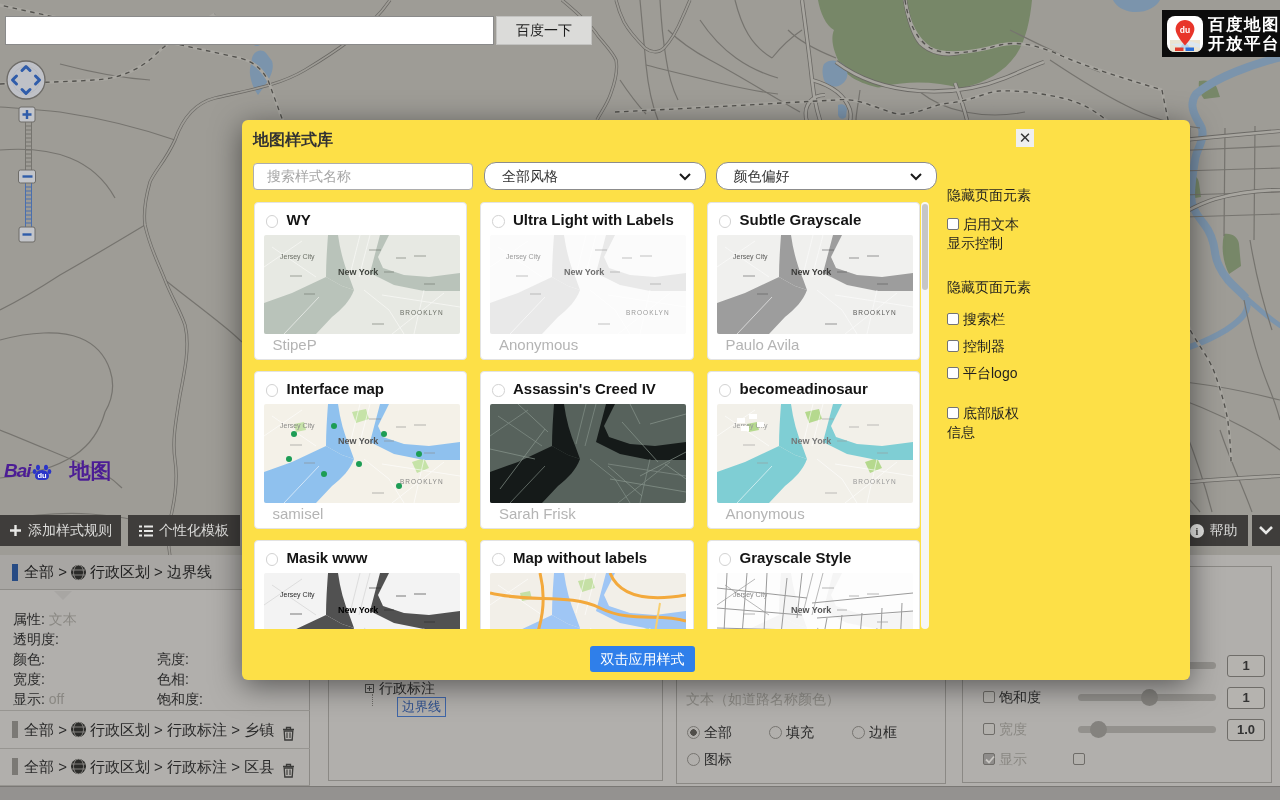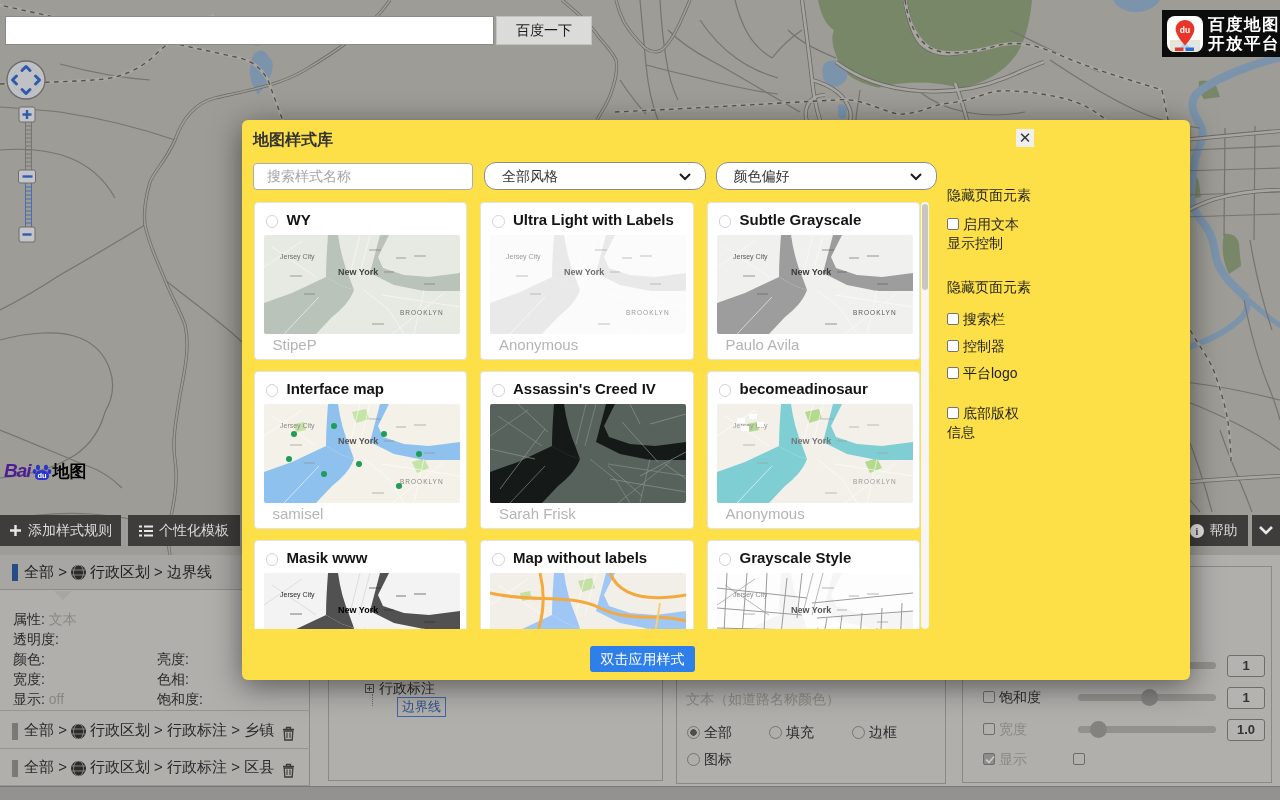--- a/index.html
+++ b/index.html
@@ -5,32 +5,32 @@
 .abs{position:absolute}
 
 #searchbox{left:5px;top:16px;width:489px;height:29px;background:#fff;border:1px solid #8a8a8a}
 #searchbtn{left:496px;top:16px;width:96px;height:29px;background:#dbdbd9;border:1px solid #c2c2c0;color:#1c1c1c;font-size:14px;text-align:center;line-height:27px}
 #brand{left:1162px;top:10px;width:118px;height:47px;background:#0c0c0c;display:flex;align-items:center}
 #brand .ic{position:relative;width:36px;height:36px;margin-left:5px;background:#fff;border-radius:8px;overflow:hidden}
 #brand .tx{margin-left:5px;color:#fff;font-weight:700;font-size:16.5px;line-height:18.5px;letter-spacing:1.5px;white-space:nowrap}
 
 #bdlogo{left:4px;top:459px;height:24px;display:flex;align-items:center}
 #bdlogo .bai{color:#4c1d95;font-weight:700;font-style:italic;font-size:19px;letter-spacing:-1px}
-#bdlogo .ditu{color:#000000;font-weight:700;font-size:17px;margin-left:1px}
+#bdlogo .ditu{color:#4c1d95;font-weight:700;font-size:21px;margin-left:18px}
 
 .dbtn{top:515px;height:31px;background:#3f3d3b;color:#dcdcda;font-size:14px;display:flex;align-items:center;justify-content:center;gap:6px;white-space:nowrap}
 
 #bottom{left:0;top:555px;width:1280px;height:231px;background:#b1afac}
 #bstrip{left:0;top:786px;width:1280px;height:14px;background:#949290;border-top:1px solid #7a7875}
 .dimgray{color:#8a8883}
 #lpanel{left:0;top:555px;width:310px;height:231px;border-right:1px solid #8b8985}
 #lphead{left:0;top:555px;width:310px;height:35px;background:#a8a6a3;border-bottom:1px solid #8e8c88;font-size:15px;color:#222;display:flex;align-items:center}
 #lpnotch{left:54px;top:591px;width:0;height:0;border-left:9px solid transparent;border-right:9px solid transparent;border-top:9px solid #a8a6a3}
 .prow{font-size:14px;color:#2a2a2a}
-.rulerow{font-size:15px;color:#2a2a2a;display:flex;align-items:flex-end}
+.rulerow{font-size:15px;color:#2a2a2a;display:flex;align-items:flex-start}
 .vmark{display:inline-block;width:6px;height:17px;background:#7b7975;margin-right:6px}
 .vmarkblue{background:#274b84}
 .sep{left:0;width:310px;height:0;border-top:1px solid #979591}
 
 .bpanel{border:1px solid #8b8985}
 .bluetag{border:1px solid #3f66a8;color:#2d4f8e;font-size:13px;padding:0 4px}
 .radio{display:inline-block;width:13px;height:13px;border-radius:50%;border:1px solid #777571;background:#b1afac;vertical-align:-2px}
 .gcb{display:inline-block;width:12px;height:12px;border:1px solid #6e6c68;background:#b3b1ad;border-radius:2px;vertical-align:-1px}
 
 .strack{height:7px;background:#93918d;border-radius:4px}

